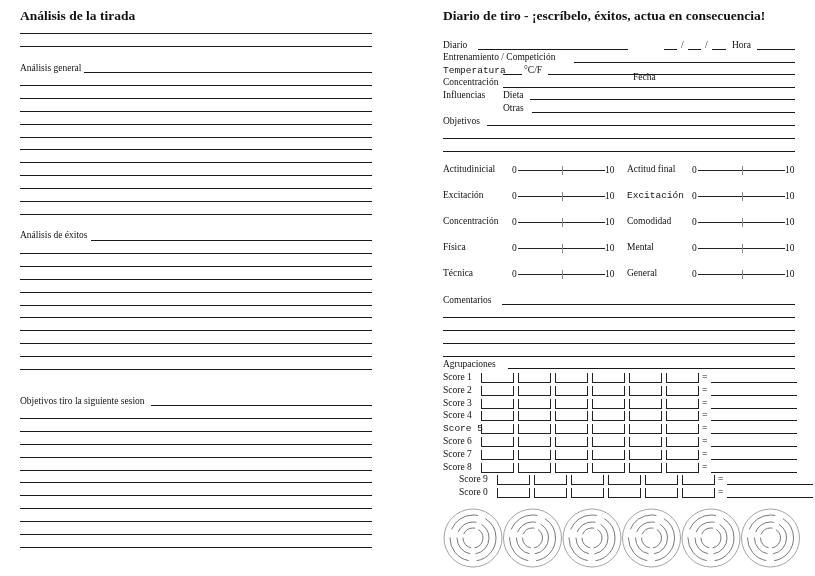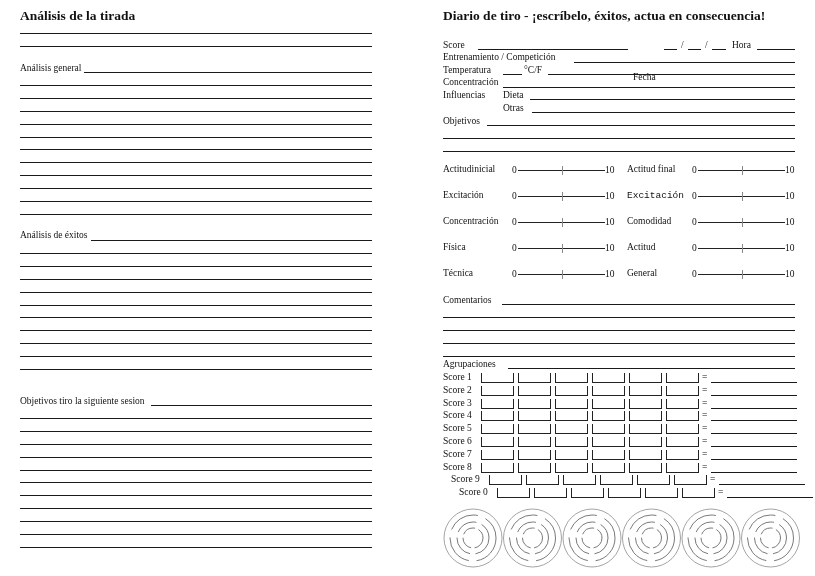--- a/index.html
+++ b/index.html
@@ -79,35 +79,35 @@
       <div class="rule" style="left: 0px; width: 352px; top: 508px;"></div>
       <div class="rule" style="left: 0px; width: 352px; top: 521px;"></div>
       <div class="rule" style="left: 0px; width: 352px; top: 534px;"></div>
       <div class="rule" style="left: 0px; width: 352px; top: 547px;"></div>
     </div>
 </div>
 
 <div class="page page-right">
   <div class="title" style="left:0;top:8px;">Diario de tiro - ¡escríbelo, éxitos, actua en consecuencia!</div>
 
-  <div class="label" style="left:0;top:40px;">Score</div>
+  <div class="label" style="left:0;top:40px;">Diario</div>
   <div class="rule" style="left:35px;top:49px;width:150px;"></div>
   <div class="label" style="left:190px;top:40px;margin-top:32px;">Fecha</div>
   <div class="rule" style="left:221px;top:49px;width:13px;"></div>
   <div class="label" style="left:238px;top:40px;">/</div>
   <div class="rule" style="left:245px;top:49px;width:13px;"></div>
   <div class="label" style="left:262px;top:40px;">/</div>
   <div class="rule" style="left:269px;top:49px;width:14px;"></div>
   <div class="label" style="left:289px;top:40px;">Hora</div>
   <div class="rule" style="left:314px;top:49px;width:38px;"></div>
 
   <div class="label" style="left:0;top:52px;">Entrenamiento / Competición</div>
   <div class="rule" style="left:131px;top:62px;width:221px;"></div>
 
-  <div class="label" style="left:0;top:65px;">Temperatura</div>
+  <div class="label" style="left:0;top:65px;font-family:Liberation Mono, monospace;">Temperatura</div>
   <div class="rule" style="left:60px;top:74px;width:19px;"></div>
   <div class="label" style="left:81px;top:65px;">°C/F</div>
   <div class="rule" style="left:105px;top:74px;width:247px;"></div>
 
   <div class="label" style="left:0;top:77px;">Concentración</div>
   <div class="rule" style="left:60px;top:87px;width:292px;"></div>
 
   <div class="label" style="left:0;top:90px;">Influencias</div>
   <div class="label" style="left:60px;top:90px;">Dieta</div>
   <div class="rule" style="left:87px;top:99px;width:265px;"></div>
@@ -162,21 +162,21 @@
         <div class="tick" style="left: 50px;"></div>
         <span style="position: absolute; left: 93px;">10</span>
       </div>
       <div class="label" style="left: 0px; top: 242px;">Física</div>
       <div class="scale" style="left: 69px; top: 243px; width: 104px; height: 11px;">
         <span style="position: absolute; left: 0px;">0</span>
         <div class="bar" style="left: 6px; width: 87px;"></div>
         <div class="tick" style="left: 50px;"></div>
         <span style="position: absolute; left: 93px;">10</span>
       </div>
-      <div class="label" style="left: 184px; top: 242px;">Actitud</div>
+      <div class="label" style="left: 184px; top: 242px;">Mental</div>
       <div class="scale" style="left: 249px; top: 243px; width: 104px; height: 11px;">
         <span style="position: absolute; left: 0px;">0</span>
         <div class="bar" style="left: 6px; width: 87px;"></div>
         <div class="tick" style="left: 50px;"></div>
         <span style="position: absolute; left: 93px;">10</span>
       </div>
       <div class="label" style="left: 0px; top: 268px;">Técnica</div>
       <div class="scale" style="left: 69px; top: 269px; width: 104px; height: 11px;">
         <span style="position: absolute; left: 0px;">0</span>
         <div class="bar" style="left: 6px; width: 87px;"></div>
@@ -241,21 +241,21 @@
         <div class="box box-open" style="left: 38px;"></div>
         <div class="box box-open" style="left: 75px;"></div>
         <div class="box box-open" style="left: 112px;"></div>
         <div class="box box-open" style="left: 149px;"></div>
         <div class="box box-open" style="left: 186px;"></div>
         <div class="box box-open" style="left: 223px;"></div>
         <span class="eq" style="left: 259px;">=</span>
         <div class="rule" style="left: 268px; top: 10px; width: 86px;"></div>
       </div>
       <div class="score-row" style="left: 0px; top: 423px; width: 352px; height: 12px;">
-        <span style="position: absolute; left: 0px;">Score 5</span>
+        <span style="position: absolute; left: 0px; font-family: Liberation Mono, monospace;">Score 5</span>
         <div class="box box-open" style="left: 38px;"></div>
         <div class="box box-open" style="left: 75px;"></div>
         <div class="box box-open" style="left: 112px;"></div>
         <div class="box box-open" style="left: 149px;"></div>
         <div class="box box-open" style="left: 186px;"></div>
         <div class="box box-open" style="left: 223px;"></div>
         <span class="eq" style="left: 259px;">=</span>
         <div class="rule" style="left: 268px; top: 10px; width: 86px;"></div>
       </div>
       <div class="score-row" style="left: 0px; top: 436px; width: 352px; height: 12px;">
@@ -284,21 +284,21 @@
         <span style="position: absolute; left: 0px;">Score 8</span>
         <div class="box box-open" style="left: 38px;"></div>
         <div class="box box-open" style="left: 75px;"></div>
         <div class="box box-open" style="left: 112px;"></div>
         <div class="box box-open" style="left: 149px;"></div>
         <div class="box box-open" style="left: 186px;"></div>
         <div class="box box-open" style="left: 223px;"></div>
         <span class="eq" style="left: 259px;">=</span>
         <div class="rule" style="left: 268px; top: 10px; width: 86px;"></div>
       </div>
-      <div class="score-row" style="left: 8px; top: 474px; width: 352px; height: 12px; text-decoration: underline;">
+      <div class="score-row" style="left: 16px; top: 474px; width: 352px; height: 12px; text-decoration: underline;">
         <span style="position: absolute; left: 0px;">Score 9</span>
         <div class="box box-open" style="left: 38px;"></div>
         <div class="box box-open" style="left: 75px;"></div>
         <div class="box box-open" style="left: 112px;"></div>
         <div class="box box-open" style="left: 149px;"></div>
         <div class="box box-open" style="left: 186px;"></div>
         <div class="box box-open" style="left: 223px;"></div>
         <span class="eq" style="left: 259px;">=</span>
         <div class="rule" style="left: 268px; top: 10px; width: 86px;"></div>
       </div>

